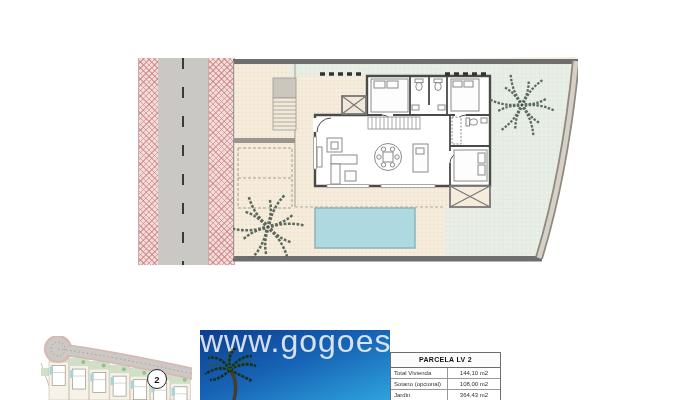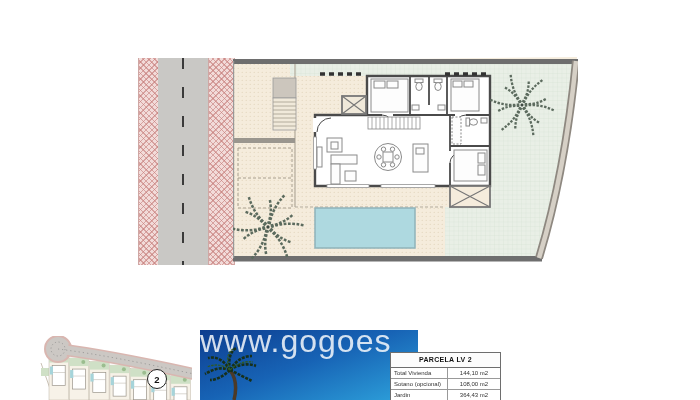--- a/index.html
+++ b/index.html
@@ -16,21 +16,21 @@
   .asphalt{background:#c9c8c5;}
   .centerline{background:repeating-linear-gradient(to bottom,#3a3a3a 0 11px,transparent 11px 29px);}
 
   
   #minimap{overflow:hidden;}
   .badge{background:#fff;border:1.3px solid #222;border-radius:50%;
          display:flex;align-items:center;justify-content:center;
          font-size:9.5px;font-weight:bold;color:#111;}
 
   
-  #photo{background:linear-gradient(160deg,#0d3d8f 0%,#1763b5 48%,#2ea3dc 100%);overflow:hidden;padding-left:28px;}
+  #photo{background:linear-gradient(160deg,#0d3d8f 0%,#1763b5 48%,#2ea3dc 100%);overflow:hidden;}
   .watermark{position:absolute;top:-7px;left:0;font-size:32px;letter-spacing:1px;
              color:rgba(255,255,255,.82);white-space:nowrap;}
 
   
   #parcel-table{width:111px;border:1px solid #6e6e6e;background:#fff;box-sizing:border-box;}
   #parcel-table .thead{height:14px;line-height:14px;text-align:center;font-size:7px;
        font-weight:bold;color:#111;border-bottom:1px solid #6e6e6e;letter-spacing:.3px;background:#fcfcfc;}
   .trow{display:flex;height:11px;border-bottom:.8px solid #999;box-sizing:border-box;}
   .trow:last-child{border-bottom:none;}
   .tcell-l{width:57px;border-right:.8px solid #999;font-size:6px;color:#333;

